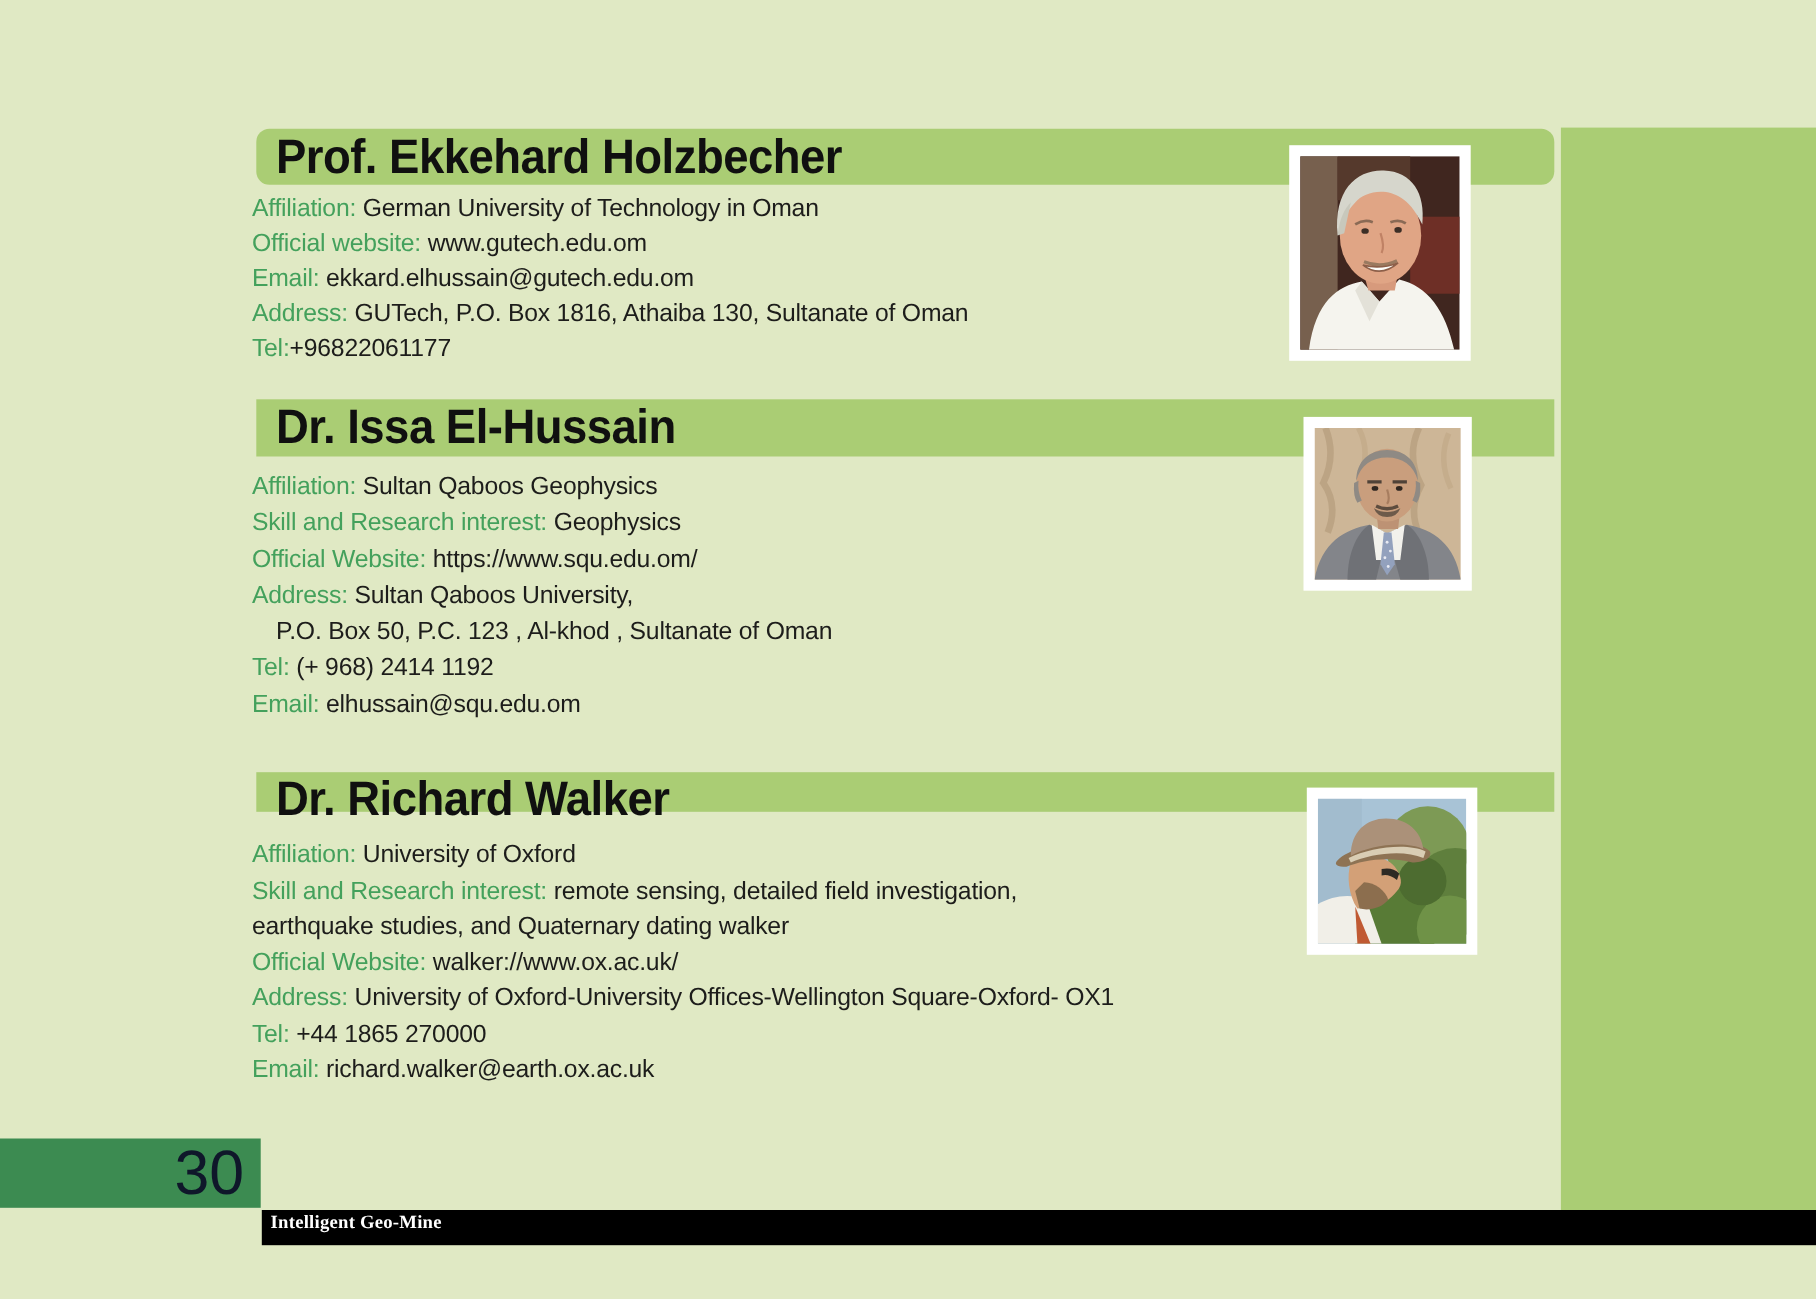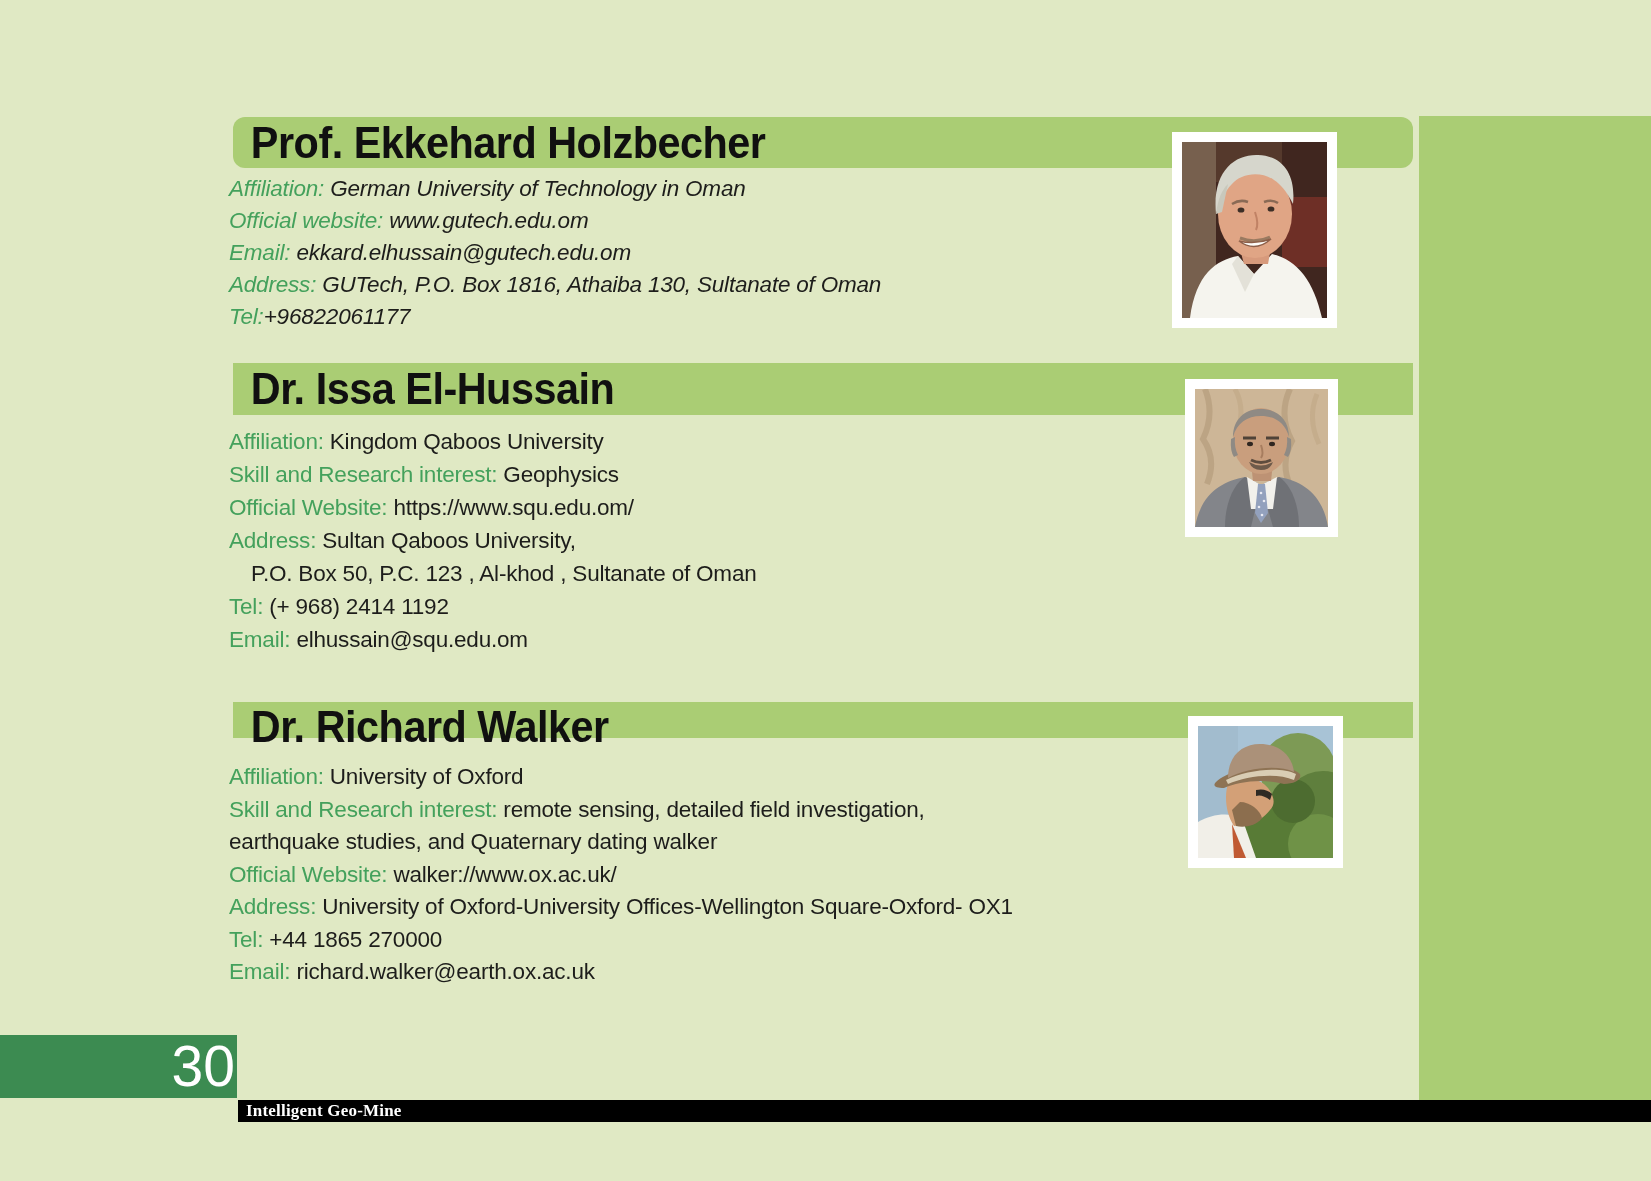--- a/index.html
+++ b/index.html
@@ -27,26 +27,26 @@
   }
   .row.indent { padding-left:5px;margin-left:17px; }
   .row .lbl { color:#44a15c; }
   .row .val { color:#1d1d1b; }
   .photo {
     position:absolute; background:#ffffff; box-sizing:border-box; padding:10px;
   }
   .photo svg { display:block; width:100%; height:100%; }
   .pagenum-box {
     position:absolute; left:0; top:1035px; width:237px; height:63px;
-    background:#3c8b51; color:#ffffff;
+    background:#3c8b51; color:#0f172a;
     font-size:57px; font-weight:400; line-height:62px;
-    text-align:right; padding-right:2px; box-sizing:border-box;
+    text-align:right; padding-right:15px; box-sizing:border-box;
   }
   .footer-bar {
-    position:absolute; left:238px; top:1100px; width:1413px; height:22px;
+    position:absolute; left:238px; top:1100px; width:1413px; height:32px;
     background:#000000; color:#ffffff;
     font-family:"Liberation Serif", serif; font-weight:bold;
     font-size:17px; line-height:21px; padding-left:8px; box-sizing:border-box;
     letter-spacing:0.2px;
   }
 </style>
 </head>
 <body>
 
 <div class="page">
@@ -71,21 +71,21 @@
         <path d="M34,72 C36,56 40,48 46,42 L40,70 Z" fill="#c8c8bc"></path>
         <path d="M50,62 q8,-5 16,-2" stroke="#8a6a55" stroke-width="2.5" fill="none"></path>
         <path d="M82,60 q8,-3 14,1" stroke="#8a6a55" stroke-width="2.5" fill="none"></path>
         <ellipse cx="59" cy="68" rx="3.4" ry="2.6" fill="#3c2e26"></ellipse>
         <ellipse cx="89" cy="67" rx="3.4" ry="2.6" fill="#3c2e26"></ellipse>
         <path d="M73,70 q4,12 1,18" stroke="#c08265" stroke-width="2" fill="none"></path>
         <path d="M58,96 q15,6 30,-1" stroke="#9a7a60" stroke-width="3" fill="none"></path>
         <path d="M57,99 q16,12 32,-2 q-16,6 -32,2 Z" fill="#fdfdfa" stroke="#8d5f49" stroke-width="1.5"></path>
       </svg>
     </div>
-    <div class="rows" style="top:173px; line-height:32px;font-style:italic;">
+    <div class="rows" style="top:173px; line-height:32px;">
       <div class="row"><span class="lbl">Affiliation: </span><span class="val">German University of Technology in Oman</span></div>
       <div class="row"><span class="lbl">Official website: </span><span class="val">www.gutech.edu.om</span></div>
       <div class="row"><span class="lbl">Email: </span><span class="val">ekkard.elhussain@gutech.edu.om</span></div>
       <div class="row"><span class="lbl">Address: </span><span class="val">GUTech, P.O. Box 1816, Athaiba 130, Sultanate of Oman</span></div>
       <div class="row"><span class="lbl">Tel:</span><span class="val">+96822061177</span></div>
     </div>
   </section>
 
   <section>
     <div class="bar" style="top:363px; height:52px; line-height:52px;">
@@ -115,21 +115,21 @@
         <path d="M48,49 h13" stroke="#4f4238" stroke-width="3"></path>
         <path d="M71,49 h13" stroke="#4f4238" stroke-width="3"></path>
         <ellipse cx="55" cy="55" rx="3" ry="2.2" fill="#2f2620"></ellipse>
         <ellipse cx="77" cy="55" rx="3" ry="2.2" fill="#2f2620"></ellipse>
         <path d="M66,56 q3,9 0,13" stroke="#a77d5f" stroke-width="2" fill="none"></path>
         <path d="M54,73 q12,7 24,0 q-3,8 -12,8 q-9,0 -12,-8 Z" fill="#6d5a4a"></path>
         <path d="M56,71 q10,5 20,0" stroke="#5d4c3e" stroke-width="3" fill="none"></path>
       </svg>
     </div>
     <div class="rows" style="top:425px; line-height:33px;">
-      <div class="row"><span class="lbl">Affiliation: </span><span class="val">Kingdom Qaboos University</span></div>
+      <div class="row"><span class="lbl">Affiliation: </span><span class="val">Sultan Qaboos Geophysics</span></div>
       <div class="row"><span class="lbl">Skill and Research interest: </span><span class="val">Geophysics</span></div>
       <div class="row"><span class="lbl">Official Website: </span><span class="val">https://www.squ.edu.om/</span></div>
       <div class="row"><span class="lbl">Address: </span><span class="val">Sultan Qaboos University,</span></div>
       <div class="row indent"><span class="lbl"></span><span class="val">P.O. Box 50, P.C. 123 , Al-khod , Sultanate of Oman</span></div>
       <div class="row"><span class="lbl">Tel: </span><span class="val">(+ 968) 2414 1192</span></div>
       <div class="row"><span class="lbl">Email: </span><span class="val">elhussain@squ.edu.om</span></div>
     </div>
   </section>
 
   <section>

